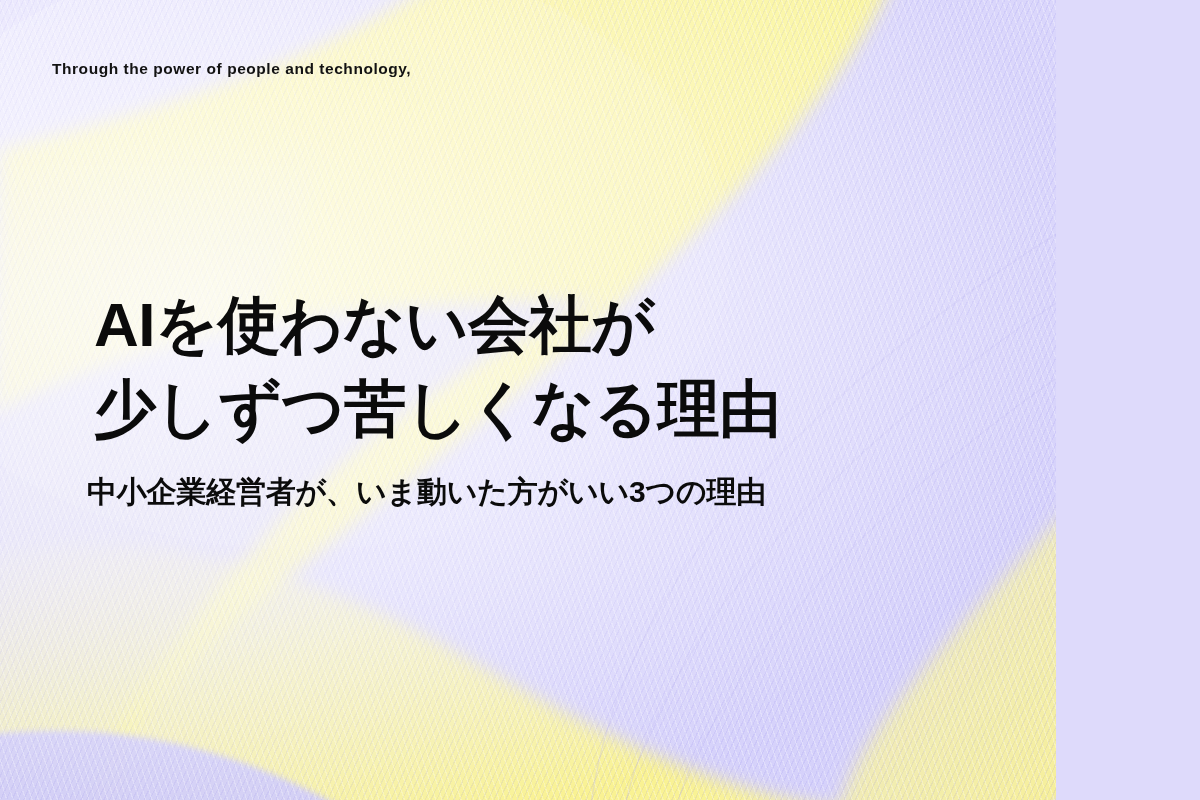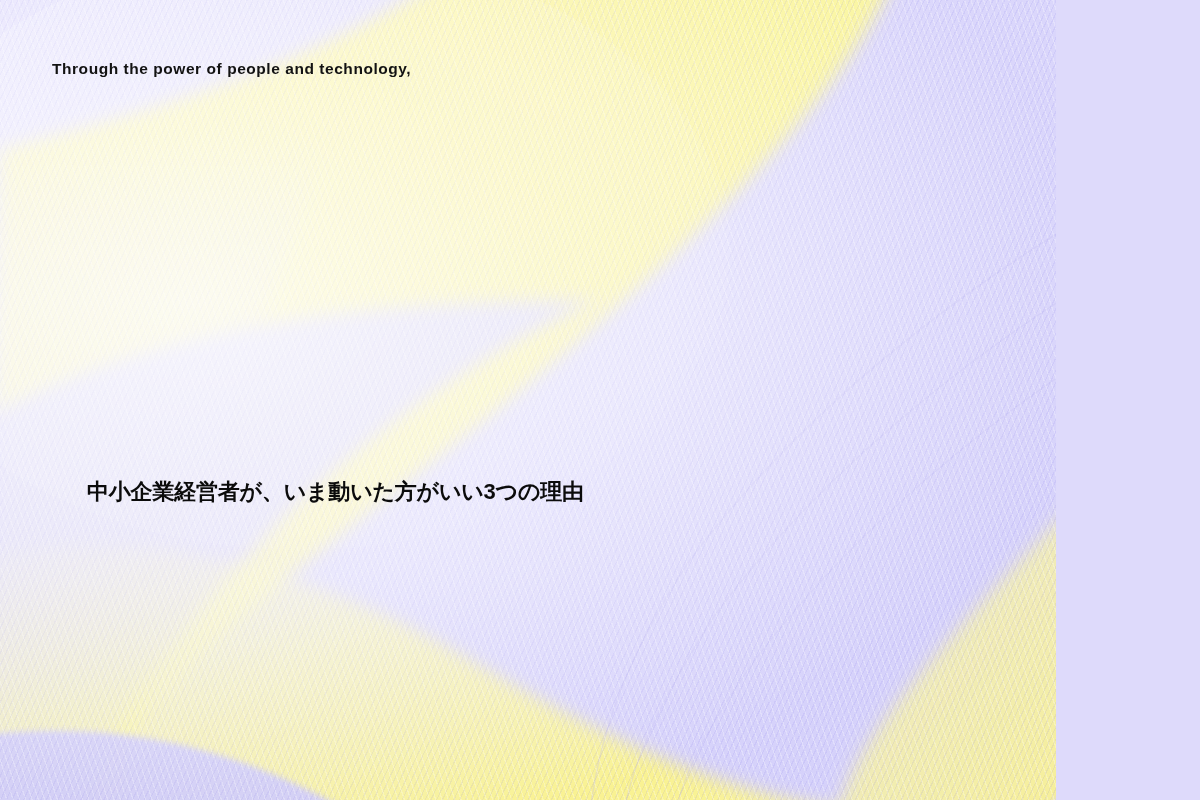--- a/index.html
+++ b/index.html
@@ -52,21 +52,21 @@
 
   #headline{
     position:absolute;left:94px;top:283px;
     font-size:62px;font-weight:700;color:#0b0b0b;
     letter-spacing:-0.5px;line-height:84px;white-space:nowrap;
   }
   #headline div{display:block;}
 
   #subtitle{
     position:absolute;left:87px;top:472px;
-    font-size:22px;font-weight:700;color:#0b0b0b;
+    font-size:30px;font-weight:700;color:#0b0b0b;
     letter-spacing:-0.2px;line-height:40px;white-space:nowrap;
   }
 
   
   #logo{
     position:absolute;left:1050px;top:648px;
     width:104px;height:104px;
   }
   #logo .logo-row{display:flex;}
   #logo .logo-cell{
@@ -171,20 +171,24 @@
     </g>
   </svg>
 
   <div id="texture" class="layer"></div>
   <div id="texture-fade" class="layer"></div>
 
   <div id="tagline">
     <div>Through the power of people and technology,</div>
   </div>
 
+  <div id="headline">
+    <div>AIを使わない会社が</div>
+    <div>少しずつ苦しくなる理由</div>
+  </div>
 
   <div id="subtitle">中小企業経営者が、いま動いた方がいい3つの理由</div>
 
   <div id="logo">
     <div class="logo-row r1">
       <span class="logo-cell">M</span>
       <span class="logo-cell">M</span>
     </div>
     <div class="logo-row r2">
       <span class="logo-cell">O</span>

